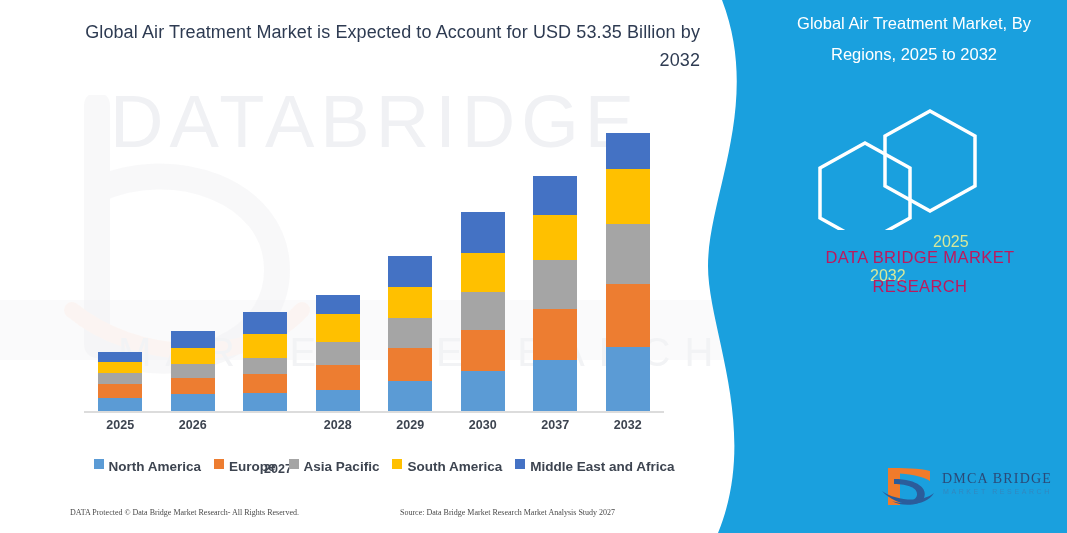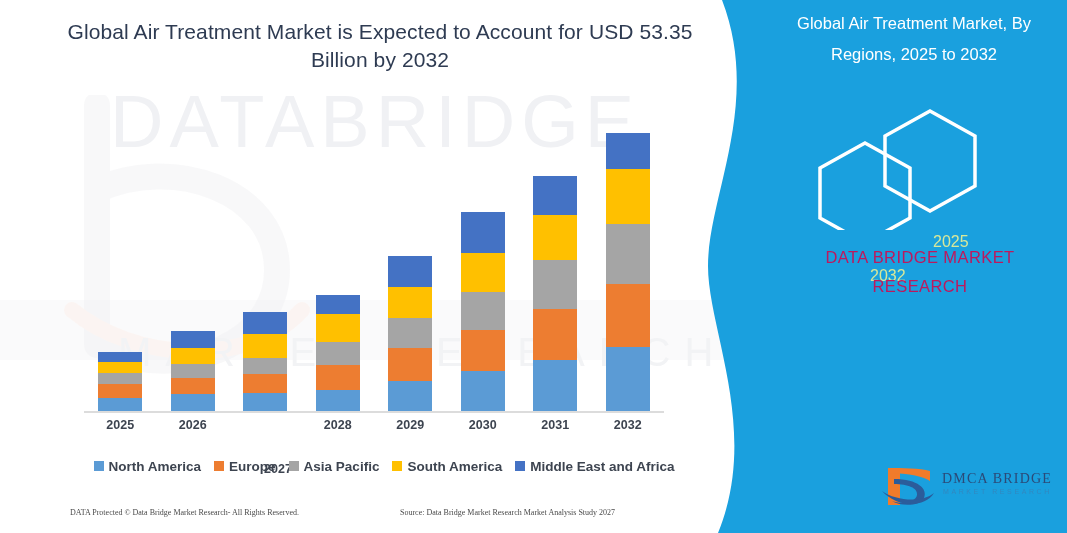--- a/index.html
+++ b/index.html
@@ -4,21 +4,21 @@
 <style>
   html,body{margin:0;padding:0;background:#fff;}
   body{width:1067px;height:533px;overflow:hidden;font-family:"Liberation Sans",sans-serif;}
   #page{position:relative;width:1067px;height:533px;background:#ffffff;overflow:hidden;}
 
   
   #left-panel{position:absolute;left:0;top:0;width:740px;height:533px;background:#fff;}
 
   #chart-title{
     position:absolute;left:60px;top:18px;width:640px;
-    text-align:center;font-size:21px;line-height:28px;color:#2e3b52;
+    text-align:right;font-size:18px;line-height:28px;color:#2e3b52;
     font-family:"Liberation Sans",sans-serif;letter-spacing:.1px;
   }
 
   
   #watermark{position:absolute;left:0;top:0;width:740px;height:533px;pointer-events:none;}
   #wm-text1{
     position:absolute;left:110px;top:79px;width:760px;
     font-size:74px;letter-spacing:6px;color:#f0f1f4;font-weight:400;
     font-family:"Liberation Sans",sans-serif;white-space:nowrap;
   }
@@ -44,21 +44,21 @@
   .xlabel{
     position:absolute;top:0;width:72px;text-align:center;
     font-size:12.5px;font-weight:bold;color:#3d4450;
     font-family:"Liberation Sans",sans-serif;
   }
 
   #legend{
     position:absolute;left:84px;top:455px;width:600px;height:22px;
     display:flex;align-items:center;justify-content:center;gap:13px;
   }
-  .legend-item{display:flex;align-items:center;gap:5px;}
+  .legend-item{display:flex;gap:5px;}
   .legend-swatch{width:10px;height:10px;display:inline-block;}
   .legend-label{font-size:13.5px;font-weight:bold;color:#3d4450;font-family:"Liberation Sans",sans-serif;white-space:nowrap;}
 
   #footer{position:absolute;left:70px;top:508px;width:620px;height:16px;}
   .footer-text{
     position:absolute;top:0;font-size:8px;color:#4a4a4a;
     font-family:"Liberation Serif",serif;white-space:nowrap;
   }
   #footer-left{left:0;}
   #footer-right{left:330px;}
@@ -177,21 +177,21 @@
         </div>
       </div>
     <div id="baseline"></div>
     <div id="xaxis">
         <div class="xlabel" style="left: 0.25px;">2025</div>
         <div class="xlabel" style="left: 72.75px;">2026</div>
         <div class="xlabel" style="left: 158px; margin-top: 44px;">2027</div>
         <div class="xlabel" style="left: 217.75px;">2028</div>
         <div class="xlabel" style="left: 290.25px;">2029</div>
         <div class="xlabel" style="left: 362.75px;">2030</div>
-        <div class="xlabel" style="left: 435.25px;">2031</div>
+        <div class="xlabel" style="left: 435.25px;">2037</div>
         <div class="xlabel" style="left: 507.75px;">2032</div>
       </div>
     <div id="legend">
         <div class="legend-item">
           <span class="legend-swatch" style="background: rgb(91, 155, 213);"></span>
           <span class="legend-label">North America</span>
         </div>
         <div class="legend-item">
           <span class="legend-swatch" style="background: rgb(237, 125, 49);"></span>
           <span class="legend-label">Europe</span>

